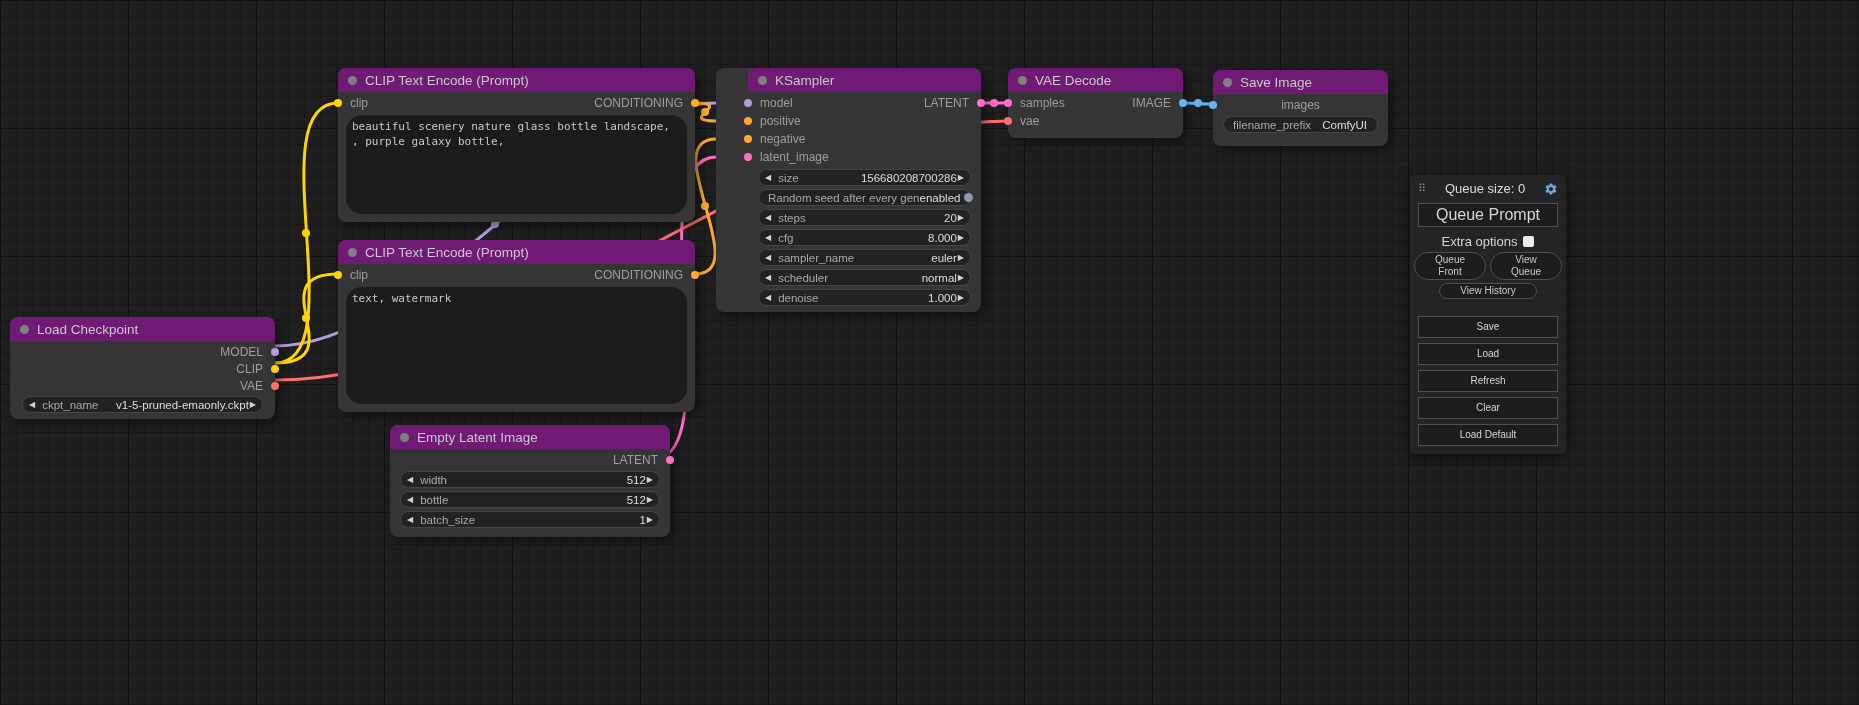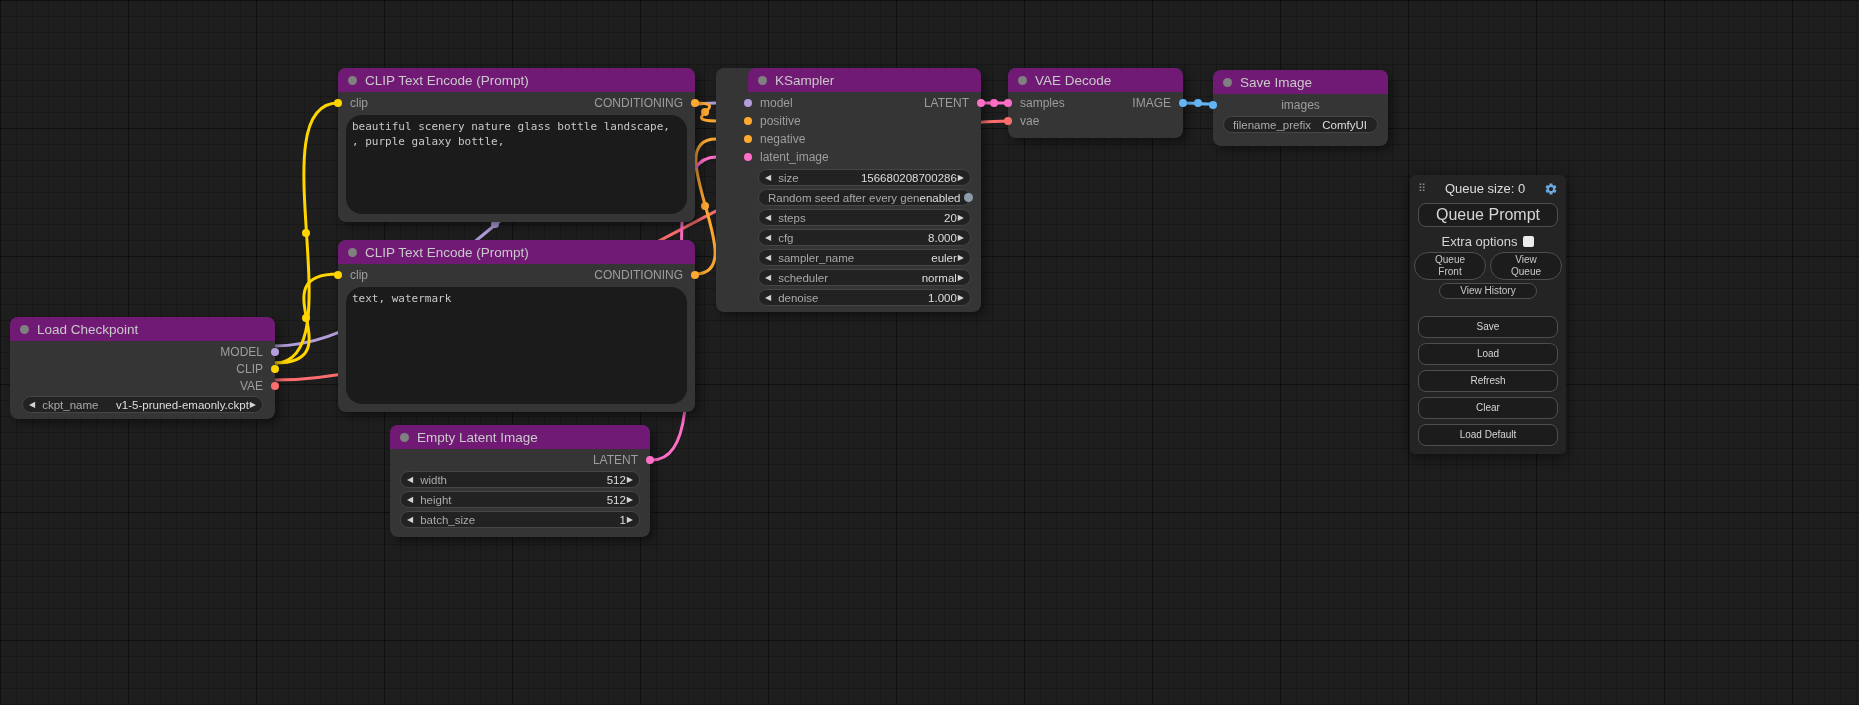--- a/index.html
+++ b/index.html
@@ -71,21 +71,21 @@
     position:absolute; z-index:3; left:1410px; top:175px; width:156px;
     background:#242424; border-radius:5px; padding:5px 8px 8px;
     box-shadow:0 3px 14px rgba(0,0,0,0.55); color:#d4d4d4;
   }
   .menu-header { display:flex; align-items:center; font-size:13px; color:#ddd; height:17px; }
   .drag-handle { color:#8a8a8a; font-size:11px; cursor:move; line-height:1; }
   .queue-size { flex:1; text-align:center; }
   .gear-icon { width:14px; height:14px; flex:none; cursor:pointer; }
   .btn {
     display:block; width:100%; background:#1c1c1c;
-    border:1px solid #4e4e4e; border-radius:8px; color:#d6d6d6;
+    border:1px solid #4e4e4e; border-radius:0; color:#d6d6d6;
     font-family:inherit; cursor:pointer;
   }
   .btn-large { height:22px; font-size:10px; margin-top:5px; line-height:1; }
   #queue-prompt-btn { height:24px; font-size:16px; margin-top:6px; }
   .extra-row { display:flex; align-items:center; justify-content:center; gap:6px; font-size:13px; margin:7px 0 3px; }
   .checkbox { width:11px; height:11px; background:#ececec; border-radius:2px; cursor:pointer; flex:none; }
   .small-row { display:flex; justify-content:center; gap:4px; margin:3px 0; }
   .btn-small {
     background:#1c1c1c; border:1px solid #4e4e4e; border-radius:14px;
     color:#c9c9c9; font-size:10px; padding:1px 20px; line-height:1.2;
@@ -168,38 +168,38 @@
     </div>
     <div class="slot-row" style="margin-top:2px;">
       <span class="slot-dot in" style="background-color: rgb(255, 213, 0);"></span>
       <span class="slot-label in">clip</span>
       <span class="slot-label out">CONDITIONING</span>
       <span class="slot-dot out" style="background-color: rgb(255, 169, 49);"></span>
     </div>
     <div class="prompt-text" style="height:117px;">text, watermark</div>
   </div>
 
-  <div class="node" style="left:390px; top:425px; width:260px; height:112px;">
+  <div class="node" style="left:390px; top:425px; width:280px; height:112px;">
     <div class="node-title">
       <span class="collapse-dot"></span>
       <span>Empty Latent Image</span>
     </div>
     <div class="slot-row" style="margin-top:2px;">
       <span class="slot-label out">LATENT</span>
       <span class="slot-dot out" style="background-color: rgb(255, 110, 199);"></span>
     </div>
     <div class="widget">
       <span class="arrow">◀</span>
       <span class="wname">width</span>
       <span class="wvalue">512</span>
       <span class="arrow">▶</span>
     </div>
     <div class="widget">
       <span class="arrow">◀</span>
-      <span class="wname">height</span>
+      <span class="wname">bottle</span>
       <span class="wvalue">512</span>
       <span class="arrow">▶</span>
     </div>
     <div class="widget">
       <span class="arrow">◀</span>
       <span class="wname">batch_size</span>
       <span class="wvalue">1</span>
       <span class="arrow">▶</span>
     </div>
   </div>

